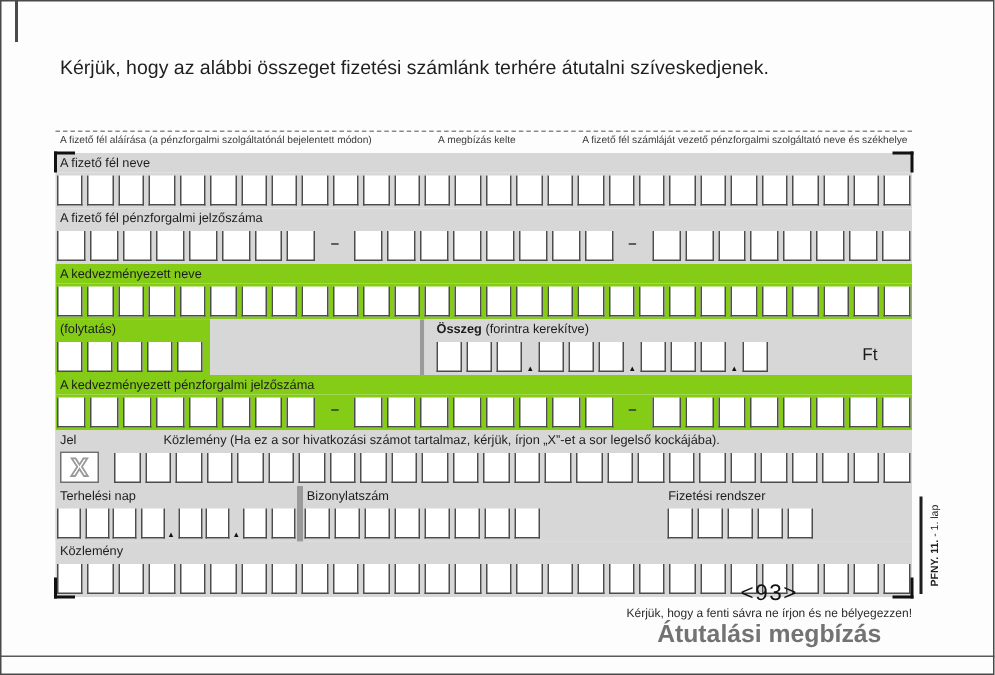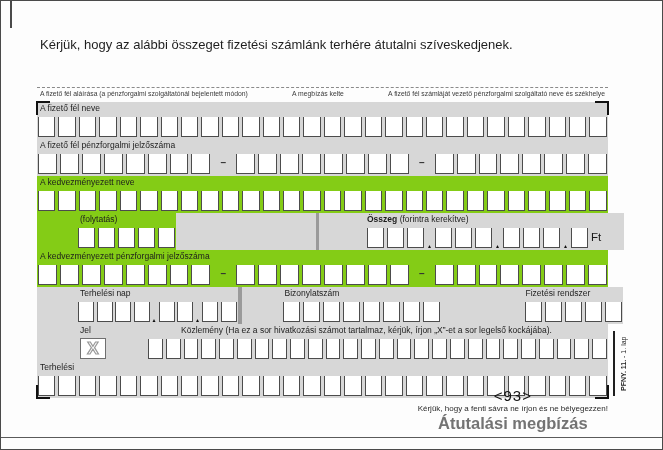--- a/index.html
+++ b/index.html
@@ -23,21 +23,21 @@
     border-left:1.5px solid #4c4c4c; border-right:1.5px solid #4c4c4c; border-bottom:1.5px solid #4c4c4c; }
   .grp { display:flex; gap:3px; align-items:flex-end; }
   .grp.stretch { flex:8 1 0; }
   .grp.fix .cbox { flex:0 0 17px; }
   .grp.fixsm .cbox { flex:0 0 16px; }
   .grp.fixsm { gap:2.5px; }
   .dash-cell { flex:0 0 20px; align-self:center; text-align:center; font-size:10px; font-weight:bold; color:#333; line-height:20px; }
   .caret { align-self:flex-end; font-size:6px; line-height:5px; color:#111; padding:0 1px; position:relative; bottom:-1px; }
 
   .split-row { display:flex; }
-  .col { display:flex; flex-direction:column;padding-left:40px; }
+  .col { display:flex; flex-direction:column; }
   .vdivider { flex:0 0 3px; background:#9a9a9a; }
   .vdivider4 { flex:0 0 4px; background:#9a9a9a; }
 
   .amount-band b { font-weight:bold; }
   .ft-label { margin-left:auto; margin-right:22px; align-self:center; font-size:11.5px; color:#1c1c1c; }
 
   .xcell { flex:0 0 26px; height:21px; background:#fff; border:1.5px solid #6f6f6f;
     display:flex; align-items:center; justify-content:center; margin-left:2px; }
   .xglyph { font-size:17px; font-weight:bold; color:#ffffff; -webkit-text-stroke:1.2px #9a9a9a; line-height:17px; }
 
@@ -257,68 +257,20 @@
         <span class="cbox"></span>
         <span class="cbox"></span>
         <span class="cbox"></span>
         <span class="cbox"></span>
         <span class="cbox"></span>
         <span class="cbox"></span>
         <span class="cbox"></span>
       </span>
   </div>
 
-  <div class="split-row">
-    <div class="col light" style="flex:0 0 155px;">
-      <div class="band light">Terhelési nap</div>
-      <div class="boxrow light" style="gap:2px;">
-        <span class="grp fixsm">
-            <span class="cbox"></span>
-            <span class="cbox"></span>
-            <span class="cbox"></span>
-            <span class="cbox"></span>
-          </span>
-        <span class="caret">▴</span>
-        <span class="grp fixsm">
-            <span class="cbox"></span>
-            <span class="cbox"></span>
-          </span>
-        <span class="caret">▴</span>
-        <span class="grp fixsm">
-            <span class="cbox"></span>
-            <span class="cbox"></span>
-          </span>
-      </div>
-    </div>
-    <div class="vdivider4"></div>
-    <div class="col light" style="flex:0 0 240px;">
-      <div class="band light">Bizonylatszám</div>
-      <div class="boxrow light grp fix" style="justify-content:flex-start;">
-          <span class="cbox"></span>
-          <span class="cbox"></span>
-          <span class="cbox"></span>
-          <span class="cbox"></span>
-          <span class="cbox"></span>
-          <span class="cbox"></span>
-          <span class="cbox"></span>
-          <span class="cbox"></span>
-        </div>
-    </div>
-    <div class="col light" style="flex:1 1 0;">
-      <div class="band light" style="padding-left:4px;">Fizetési rendszer</div>
-      <div class="boxrow light grp fix" style="justify-content:flex-start; padding-left:3px;">
-          <span class="cbox"></span>
-          <span class="cbox"></span>
-          <span class="cbox"></span>
-          <span class="cbox"></span>
-          <span class="cbox"></span>
-        </div>
-    </div>
-  </div>
-
   <div class="split-row light">
     <div class="col light jel-col">
       <div class="band light">Jel</div>
       <div class="boxrow light">
         <span class="xcell">
             <span class="xglyph">X</span>
           </span>
       </div>
     </div>
     <div class="col light" style="flex:1 1 0;">
@@ -347,21 +299,69 @@
           <span class="cbox"></span>
           <span class="cbox"></span>
           <span class="cbox"></span>
           <span class="cbox"></span>
           <span class="cbox"></span>
           <span class="cbox"></span>
         </div>
     </div>
   </div>
 
-  <div class="band light">Terhelési</div>
+  <div class="split-row">
+    <div class="col light" style="flex:0 0 155px;">
+      <div class="band light">Terhelési nap</div>
+      <div class="boxrow light" style="gap:2px;">
+        <span class="grp fixsm">
+            <span class="cbox"></span>
+            <span class="cbox"></span>
+            <span class="cbox"></span>
+            <span class="cbox"></span>
+          </span>
+        <span class="caret">▴</span>
+        <span class="grp fixsm">
+            <span class="cbox"></span>
+            <span class="cbox"></span>
+          </span>
+        <span class="caret">▴</span>
+        <span class="grp fixsm">
+            <span class="cbox"></span>
+            <span class="cbox"></span>
+          </span>
+      </div>
+    </div>
+    <div class="vdivider4"></div>
+    <div class="col light" style="flex:0 0 240px;">
+      <div class="band light">Bizonylatszám</div>
+      <div class="boxrow light grp fix" style="justify-content:flex-start;">
+          <span class="cbox"></span>
+          <span class="cbox"></span>
+          <span class="cbox"></span>
+          <span class="cbox"></span>
+          <span class="cbox"></span>
+          <span class="cbox"></span>
+          <span class="cbox"></span>
+          <span class="cbox"></span>
+        </div>
+    </div>
+    <div class="col light" style="flex:1 1 0;">
+      <div class="band light" style="padding-left:4px;">Fizetési rendszer</div>
+      <div class="boxrow light grp fix" style="justify-content:flex-start; padding-left:3px;">
+          <span class="cbox"></span>
+          <span class="cbox"></span>
+          <span class="cbox"></span>
+          <span class="cbox"></span>
+          <span class="cbox"></span>
+        </div>
+    </div>
+  </div>
+
+  <div class="band light">Közlemény</div>
   <div class="boxrow light">
       <span class="cbox"></span>
       <span class="cbox"></span>
       <span class="cbox"></span>
       <span class="cbox"></span>
       <span class="cbox"></span>
       <span class="cbox"></span>
       <span class="cbox"></span>
       <span class="cbox"></span>
       <span class="cbox"></span>

